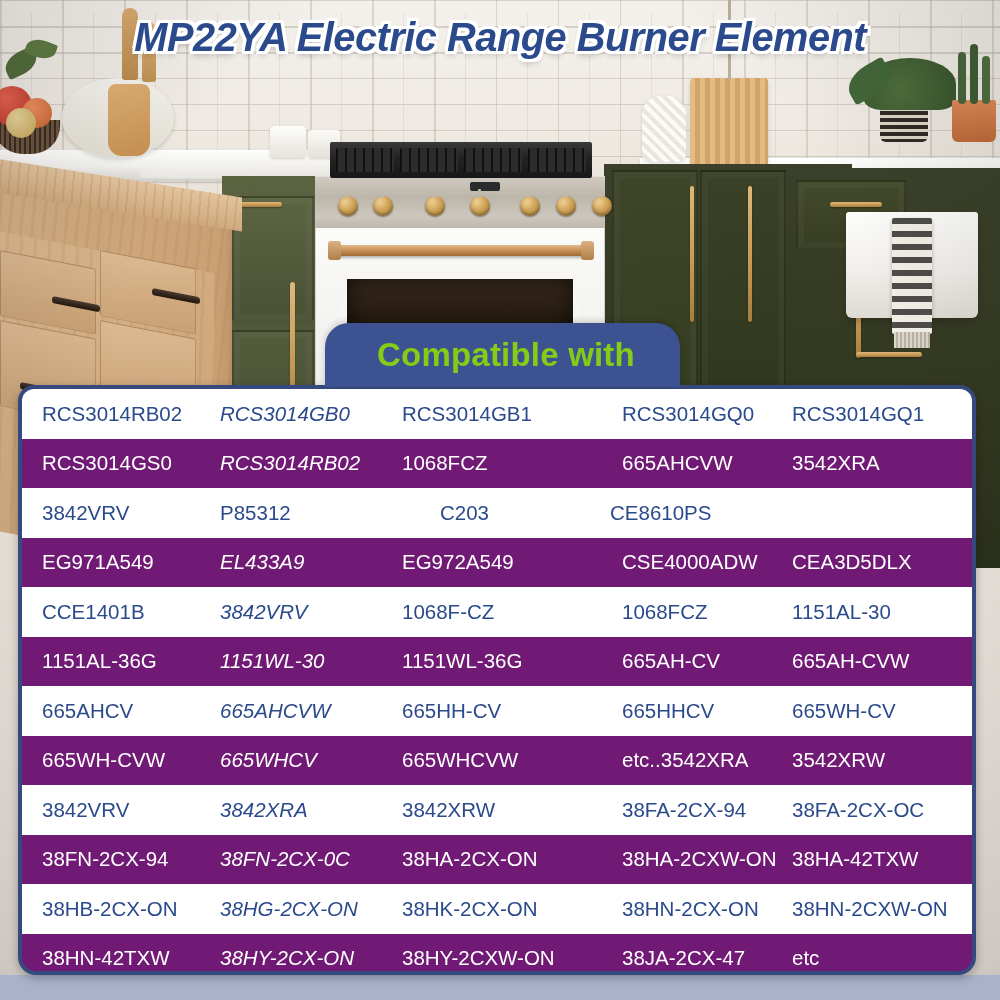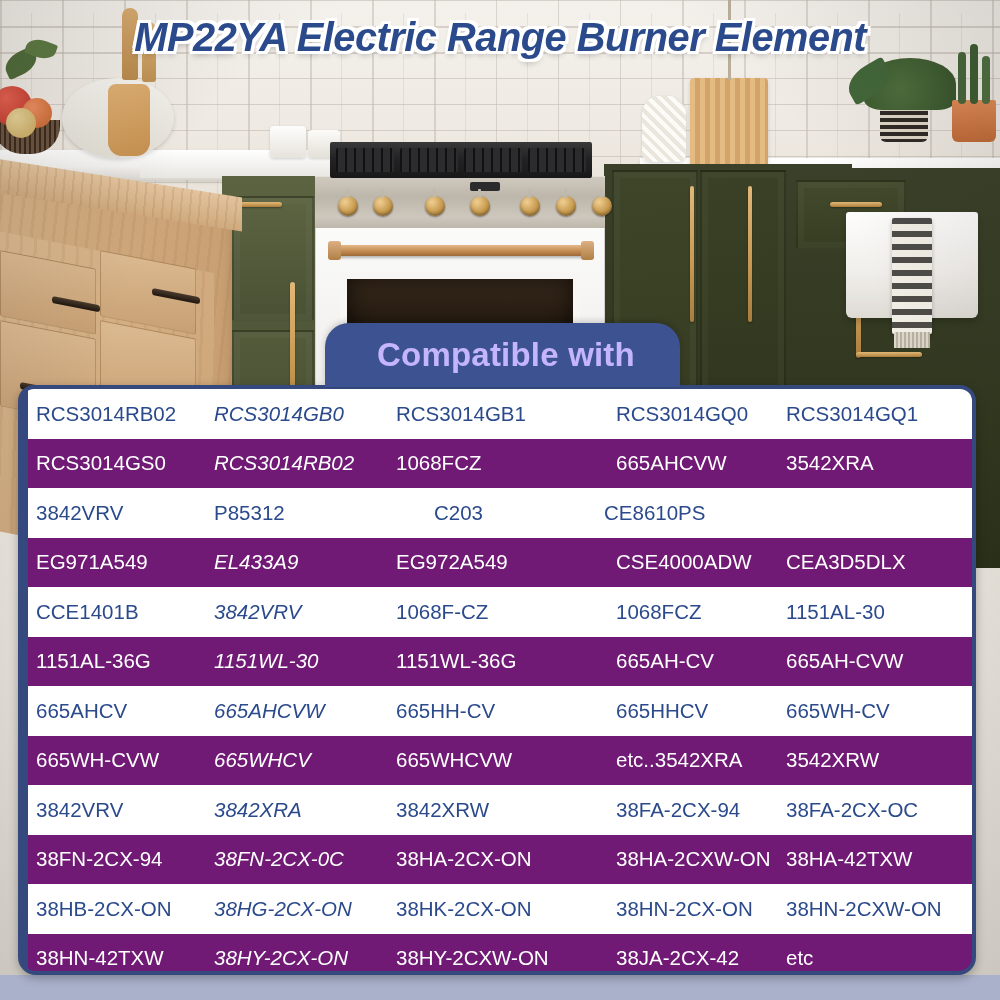--- a/index.html
+++ b/index.html
@@ -225,38 +225,37 @@
   
   #badge{
     position:absolute; left:325px; top:323px; width:355px; height:64px;
     background:#3d5291;
     border-radius:24px 24px 0 0;
     display:flex; align-items:center; justify-content:center;
     z-index:7;
     box-shadow:0 -2px 6px rgba(0,0,0,.18);
   }
   #badge-text{
-    color:#c4b5fd; font-size:33px; font-weight:bold; letter-spacing:.2px;margin-left:7px;
+    color:#84cc16; font-size:33px; font-weight:bold; letter-spacing:.2px;margin-left:7px;
   }
 
   
   #table-wrap{
     position:absolute; left:18px; top:385px; width:958px; height:590px;
     background:#36497f;
     border:4px solid #36497f;
     border-radius:16px 16px 18px 18px;
     overflow:hidden;
     z-index:6;
     box-shadow:0 3px 10px rgba(0,0,0,.28);
   }
   .row{
     display:flex; align-items:center;
     height:49.5px;
-    padding-left:8px;
-    margin-left:6px;
+    padding-left:20px;
   }
   .row.light{ background:#ffffff; }
   .row.dark { background:#701a75; }
   .cell{
     font-size:20.5px;
     white-space:nowrap;
     overflow:visible;
   }
   .row.light .cell{ color:#2b4a8c; }
   .row.dark  .cell{ color:#ffffff; }
@@ -439,16 +438,16 @@
       <div class="cell c0">38HB-2CX-ON</div>
       <div class="cell c1">38HG-2CX-ON</div>
       <div class="cell c2">38HK-2CX-ON</div>
       <div class="cell c3">38HN-2CX-ON</div>
       <div class="cell c4">38HN-2CXW-ON</div>
     </div>
     <div class="row dark">
       <div class="cell c0">38HN-42TXW</div>
       <div class="cell c1">38HY-2CX-ON</div>
       <div class="cell c2">38HY-2CXW-ON</div>
-      <div class="cell c3">38JA-2CX-42</div>
+      <div class="cell c3">38JA-2CX-47</div>
       <div class="cell c4">etc</div>
     </div>
   </div>
 
 </body></html>

